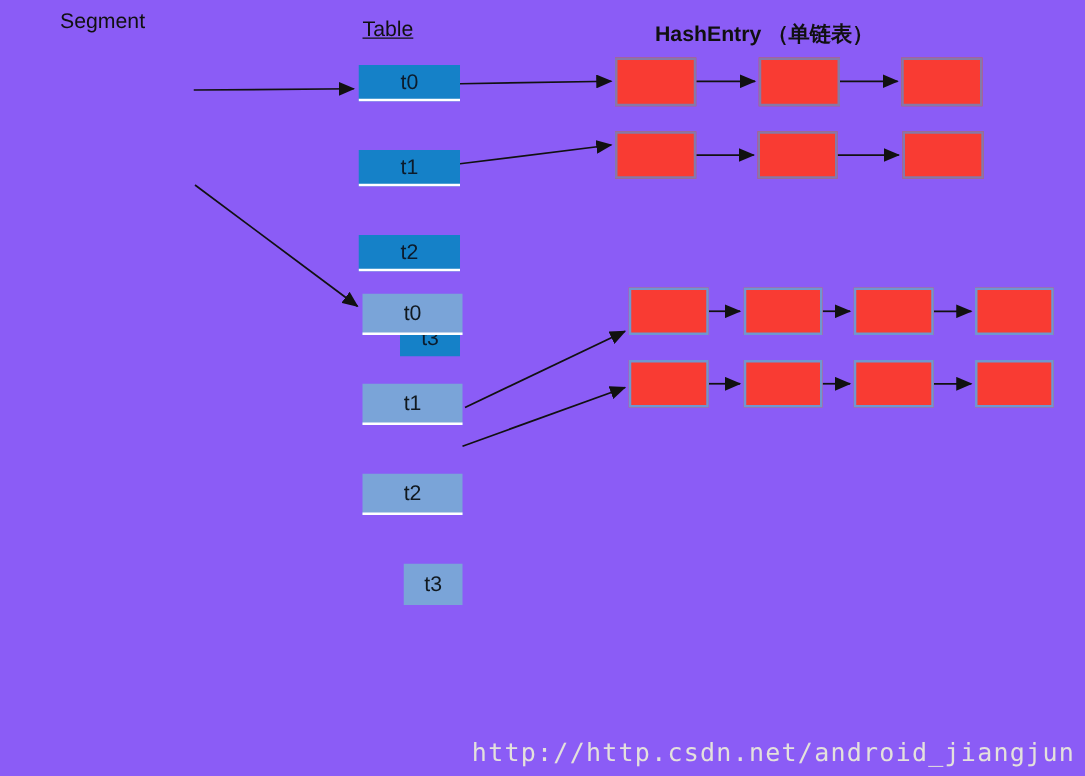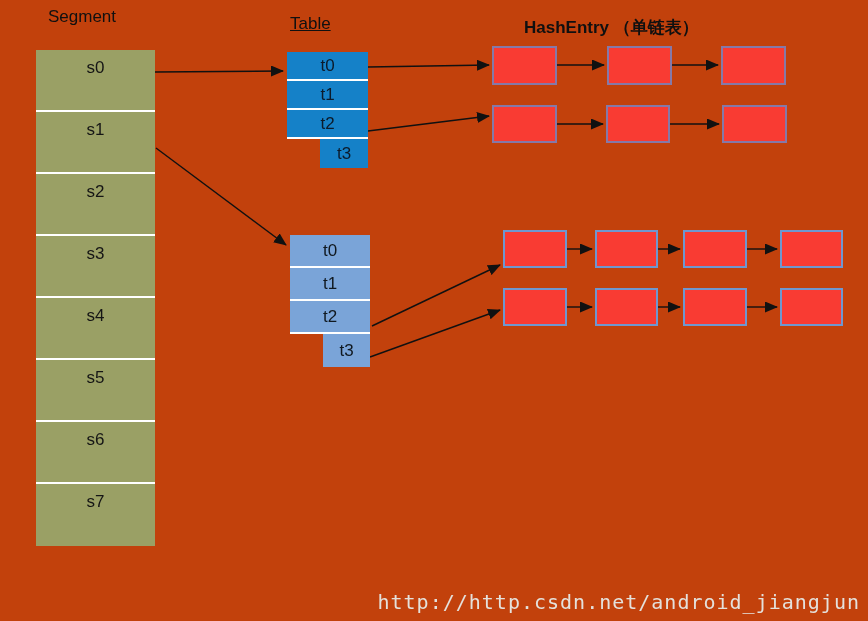--- a/index.html
+++ b/index.html
@@ -7,36 +7,36 @@
     --table1-fill:#1581c8;
     --table2-fill:#7aa4d8;
     --hashentry-fill:#f93b33;
     --hashentry-border-top:#8579a8;
     --hashentry-border-bottom:#6f97d0;
     --arrow:#111111;
     --watermark:#e4e1dc;
   }
   html,body{margin:0;padding:0;background:#fff;}
   .canvas{
-    position:relative;width:868px;height:621px;background:#c2410c;overflow:hidden;
+    position:relative;width:868px;height:621px;background:#8b5cf6;overflow:hidden;
     font-family:"Liberation Sans",sans-serif;color:#111;
   }
   .arrows{position:absolute;left:0;top:0;width:868px;height:621px;pointer-events:none;}
   .label{position:absolute;font-size:17px;white-space:nowrap;color:#101010;}
   .label.bold{font-weight:bold;}
   .segment-label{left:48px;top:7px;}
   .table-label{left:290px;top:14px;text-decoration:underline;}
   .hashentry-label{left:524px;top:16px;}
 
   .segment-col{position:absolute;left:36px;top:50px;width:119px;display:flex;flex-direction:column;}
   .seg-cell{height:62px;background:var(--segment-fill);border-bottom:2px solid #ffffff;
             text-align:center;font-size:17px;padding-top:8px;box-sizing:border-box;color:#151515;}
   .seg-cell:last-child{border-bottom:none;}
 
-  .htable{position:absolute;display:flex;flex-direction:column;}
+  .htable{position:absolute;display:flex;flex-direction:column;gap:39px;}
   .table-1{left:287px;top:52px;width:81px;}
   .table-2{left:290px;top:235px;width:80px;}
   .t-cell{border-bottom:2px solid #ffffff;text-align:center;font-size:17px;
           display:flex;align-items:center;justify-content:center;box-sizing:border-box;color:#0c1b2b;}
   .htable .t-cell:last-child{border-bottom:none;margin-left:33px;}
   .table-1 .t-cell{height:29px;background:var(--table1-fill);}
   .table-2 .t-cell{height:33px;background:var(--table2-fill);color:#10181f;}
 
   .hnode{position:absolute;height:38px;background:var(--hashentry-fill);box-sizing:border-box;}
   .hnode.grpA{border:2px solid var(--hashentry-border-top);}
@@ -81,30 +81,20 @@
 
     <line x1="567" y1="307" x2="592" y2="307" stroke="#111" stroke-width="1.4" marker-end="url(#ah)"></line>
     <line x1="658" y1="307" x2="680" y2="307" stroke="#111" stroke-width="1.4" marker-end="url(#ah)"></line>
     <line x1="747" y1="307" x2="777" y2="307" stroke="#111" stroke-width="1.4" marker-end="url(#ah)"></line>
   </svg>
 
   <div class="label segment-label">Segment</div>
   <div class="label table-label">Table</div>
   <div class="label bold hashentry-label">HashEntry （单链表）</div>
 
-  <div class="segment-col">
-    <div class="seg-cell">s0</div>
-    <div class="seg-cell">s1</div>
-    <div class="seg-cell">s2</div>
-    <div class="seg-cell">s3</div>
-    <div class="seg-cell">s4</div>
-    <div class="seg-cell">s5</div>
-    <div class="seg-cell">s6</div>
-    <div class="seg-cell">s7</div>
-  </div>
 
   <div class="htable table-1">
     <div class="t-cell">t0</div>
     <div class="t-cell">t1</div>
     <div class="t-cell">t2</div>
     <div class="t-cell">t3</div>
   </div>
 
   <div class="htable table-2">
     <div class="t-cell">t0</div>

